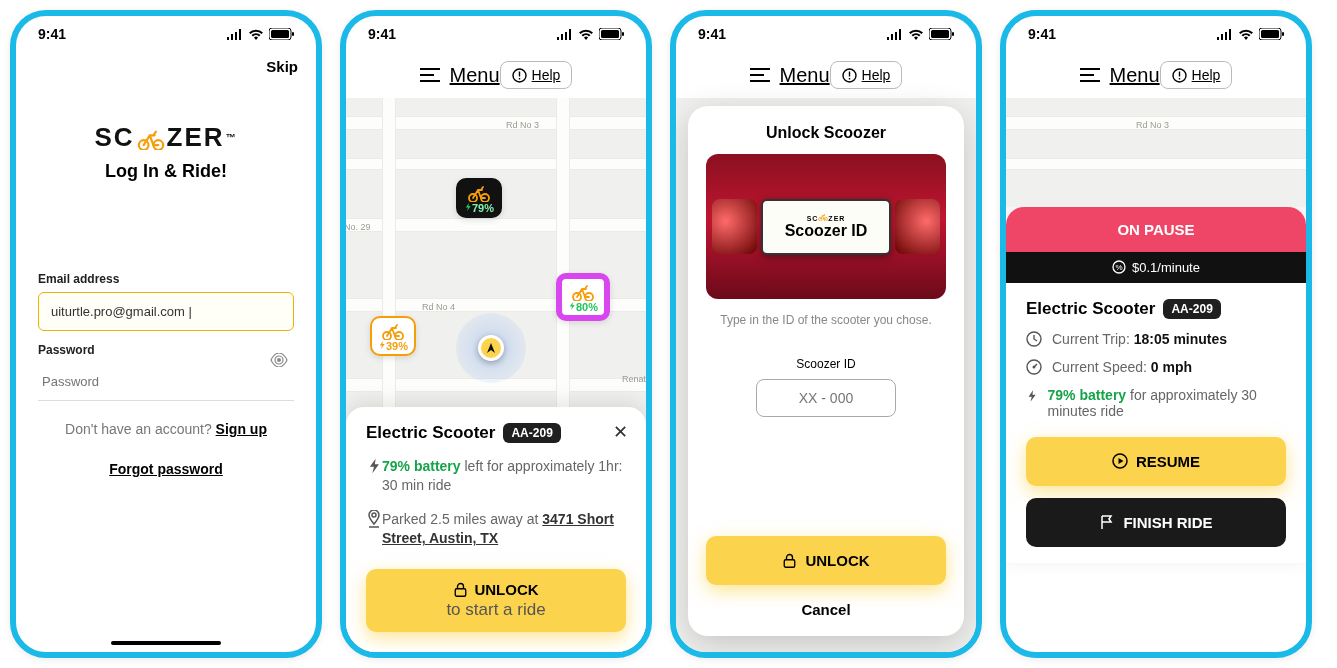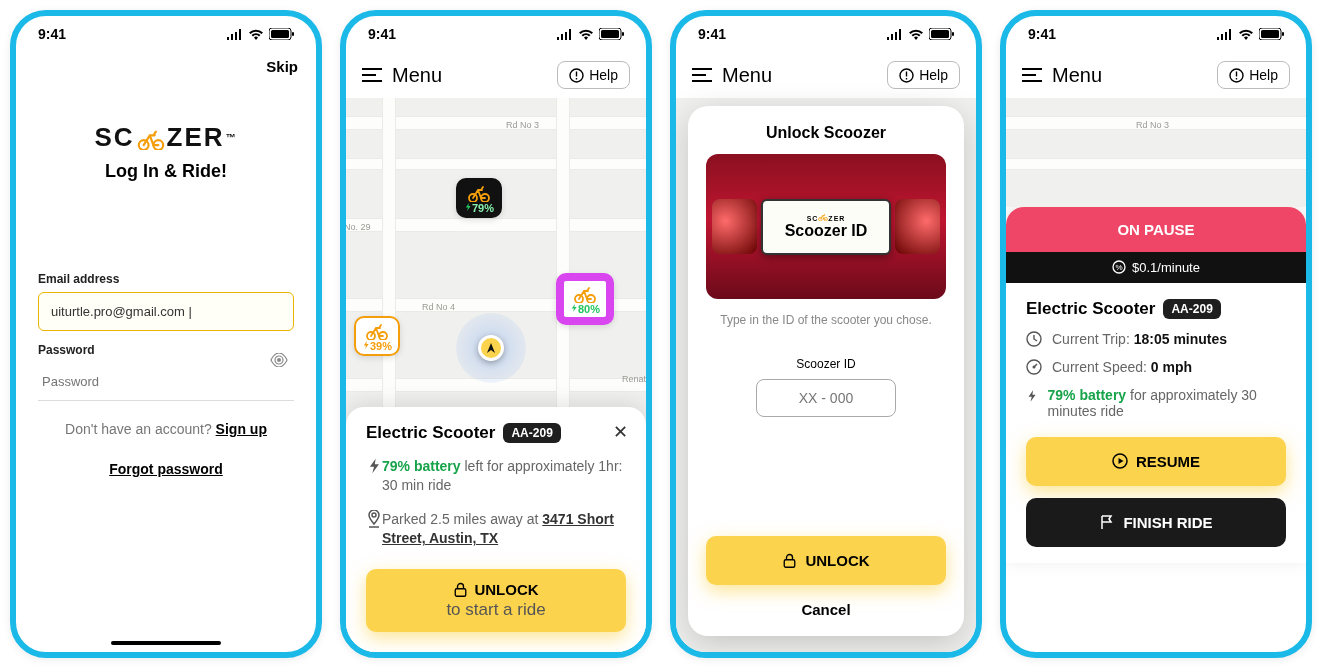--- a/index.html
+++ b/index.html
@@ -13,21 +13,21 @@
     overflow: hidden;
     display: flex; flex-direction: column;
     box-shadow: 0 2px 8px rgba(0,0,0,0.08);
   }
   .status-bar {
     height: 36px; display: flex; justify-content: space-between; align-items: center;
     padding: 0 22px; font-size: 14px; font-weight: 600; color: #000;
   }
   .status-icons { display: flex; gap: 5px; align-items: center; }
   .header {
-    height: 46px; display: flex; justify-content: space-between; align-items: center; padding: 0 16px;
+    height: 46px; display: flex; justify-content: center; align-items: center; padding: 0 16px; text-decoration: underline;
   }
   .menu-left { display: flex; align-items: center; gap: 10px; }
   .menu-label { font-size: 20px; font-weight: 500; color: #000; }
   .help-btn {
     display: flex; align-items: center; gap: 5px;
     border: 1.5px solid #bbb; border-radius: 8px; padding: 5px 11px;
     font-size: 14px; font-weight: 500; background: #fff;
   }
   .hamburger { width: 20px; height: 14px; display: flex; flex-direction: column; justify-content: space-between; }
   .hamburger span { height: 2px; background: #000; display: block; }
@@ -65,21 +65,21 @@
   .map-area { flex: 1; background: #f0f0ee; position: relative; overflow: hidden; }
   .road { position: absolute; background: #fdfdfb; border: 1px solid #eceae4; }
   .road-label { position: absolute; font-size: 9px; color: #9a9a95; }
   .marker {
     position: absolute; border-radius: 10px; padding: 4px 6px 2px; text-align: center;
     font-size: 11px; font-weight: 700; background: #fff;
     box-shadow: 0 2px 6px rgba(0,0,0,0.12);
   }
   .marker .bike-icon { display: block; margin: 0 auto; }
   .marker-orange { border: 2px solid #f59e0b; color: #f59e0b; }
-  .marker-green  { border: 8px solid #d946ef; color: #22c55e; }
+  .marker-green  { border: 6px solid #d946ef; color: #22c55e; }
   .marker-black  { background: #111; color: #fff; border: 2px solid #111; }
   .marker-black .pct { color: #86efac; }
   .loc-dot {
     position: absolute; width: 70px; height: 70px; border-radius: 50%;
     background: radial-gradient(rgba(59,130,246,0.25), rgba(59,130,246,0));
     display: flex; align-items: center; justify-content: center;
   }
   .loc-dot .inner { width: 26px; height: 26px; border-radius: 50%; background: #fcd34d; border: 3px solid #fff; box-shadow: 0 2px 6px rgba(0,0,0,0.3); display:flex; align-items:center; justify-content:center;}
 
   .bottom-card {
@@ -285,21 +285,21 @@
           </svg><span class="pct">79%</span></span>
     </div>
     <div class="marker marker-green" style="top:175px;left:210px">
       <svg class="bike-icon" width="26" height="18" viewBox="0 0 22 18" style="color:#f59e0b">
           <use href="#bike-g"></use>
         </svg>
       <span><svg width="8" height="10" viewBox="0 0 18 22" style="color:#22c55e">
             <use href="#bolt-g"></use>
           </svg><span>80%</span></span>
     </div>
-    <div class="marker marker-orange" style="top:218px;left:8px">
+    <div class="marker marker-orange" style="top:218px;left:24px">
       <svg class="bike-icon" width="26" height="18" viewBox="0 0 22 18" style="color:#f59e0b">
           <use href="#bike-g"></use>
         </svg>
       <span><svg width="8" height="10" viewBox="0 0 18 22" style="color:#f59e0b">
             <use href="#bolt-g"></use>
           </svg><span>39%</span></span>
     </div>
 
     <div class="bottom-card">
       <span class="close-x">✕</span>

